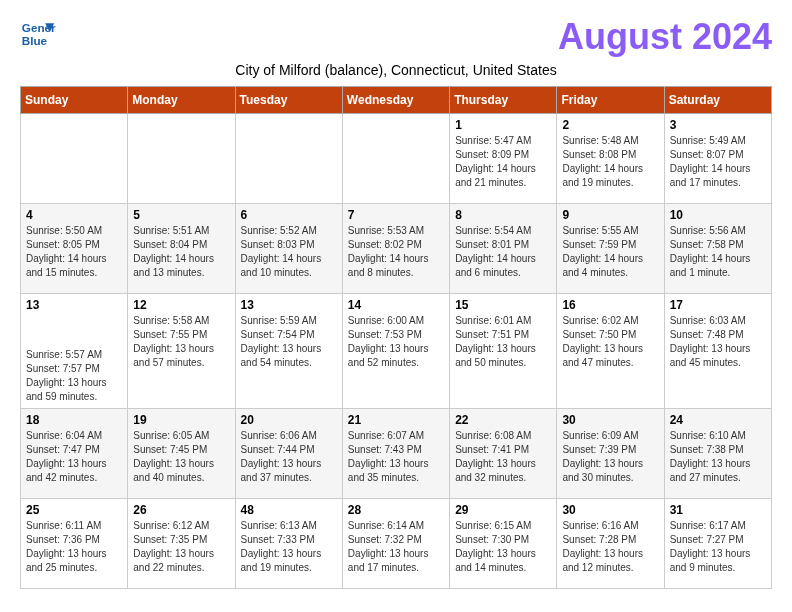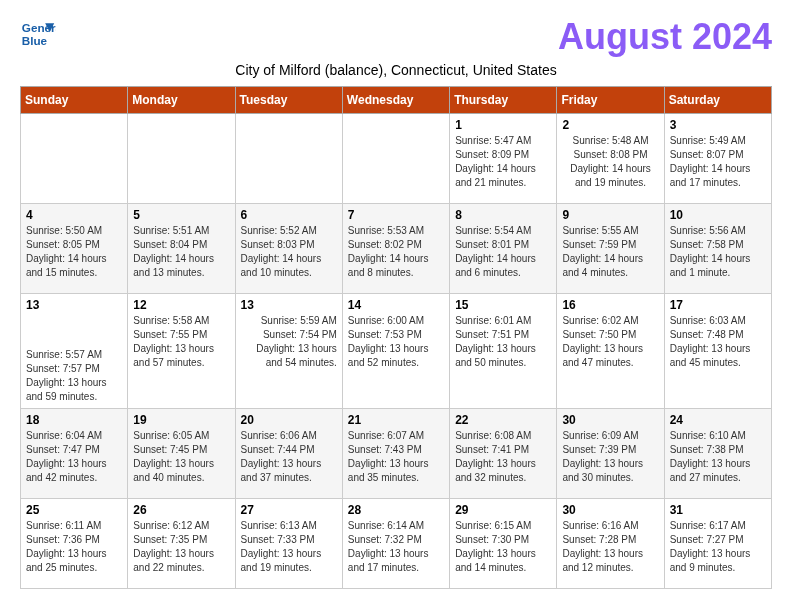--- a/index.html
+++ b/index.html
@@ -112,21 +112,21 @@
         <td class="empty-cell"></td>
         <td>
           <div class="day-number">1</div>
           <div class="day-info" style="white-space: pre-line;">Sunrise: 5:47 AM
 Sunset: 8:09 PM
 Daylight: 14 hours
 and 21 minutes.</div>
         </td>
         <td>
           <div class="day-number">2</div>
-          <div class="day-info" style="white-space: pre-line; text-align: center;">Sunrise: 5:48 AM
+          <div class="day-info" style="white-space: pre-line;">Sunrise: 5:48 AM
 Sunset: 8:08 PM
 Daylight: 14 hours
 and 19 minutes.</div>
         </td>
         <td>
           <div class="day-number">3</div>
           <div class="day-info" style="white-space: pre-line;">Sunrise: 5:49 AM
 Sunset: 8:07 PM
 Daylight: 14 hours
 and 17 minutes.</div>
@@ -193,21 +193,21 @@
         </td>
         <td>
           <div class="day-number">12</div>
           <div class="day-info" style="white-space: pre-line;">Sunrise: 5:58 AM
 Sunset: 7:55 PM
 Daylight: 13 hours
 and 57 minutes.</div>
         </td>
         <td>
           <div class="day-number">13</div>
-          <div class="day-info" style="white-space: pre-line; text-align: right;">Sunrise: 5:59 AM
+          <div class="day-info" style="white-space: pre-line;">Sunrise: 5:59 AM
 Sunset: 7:54 PM
 Daylight: 13 hours
 and 54 minutes.</div>
         </td>
         <td>
           <div class="day-number">14</div>
           <div class="day-info" style="white-space: pre-line;">Sunrise: 6:00 AM
 Sunset: 7:53 PM
 Daylight: 13 hours
 and 52 minutes.</div>
@@ -294,21 +294,21 @@
 and 25 minutes.</div>
         </td>
         <td>
           <div class="day-number">26</div>
           <div class="day-info" style="white-space: pre-line;">Sunrise: 6:12 AM
 Sunset: 7:35 PM
 Daylight: 13 hours
 and 22 minutes.</div>
         </td>
         <td>
-          <div class="day-number">27</div>
+          <div class="day-number">48</div>
           <div class="day-info" style="white-space: pre-line;">Sunrise: 6:13 AM
 Sunset: 7:33 PM
 Daylight: 13 hours
 and 19 minutes.</div>
         </td>
         <td>
           <div class="day-number">28</div>
           <div class="day-info" style="white-space: pre-line;">Sunrise: 6:14 AM
 Sunset: 7:32 PM
 Daylight: 13 hours

